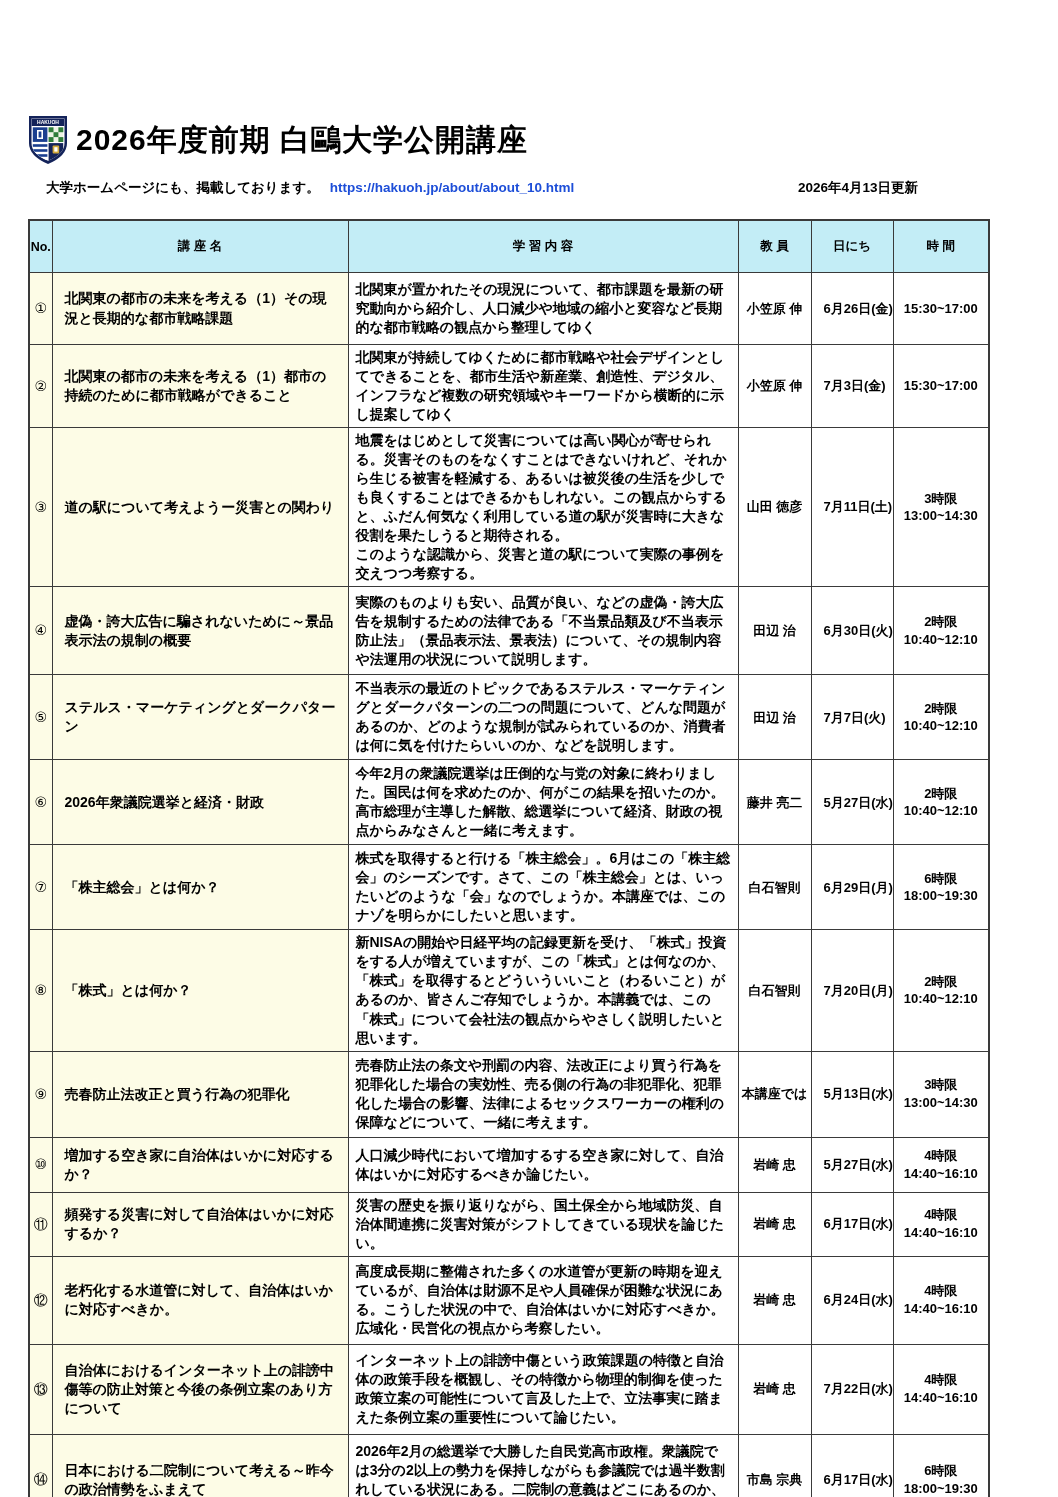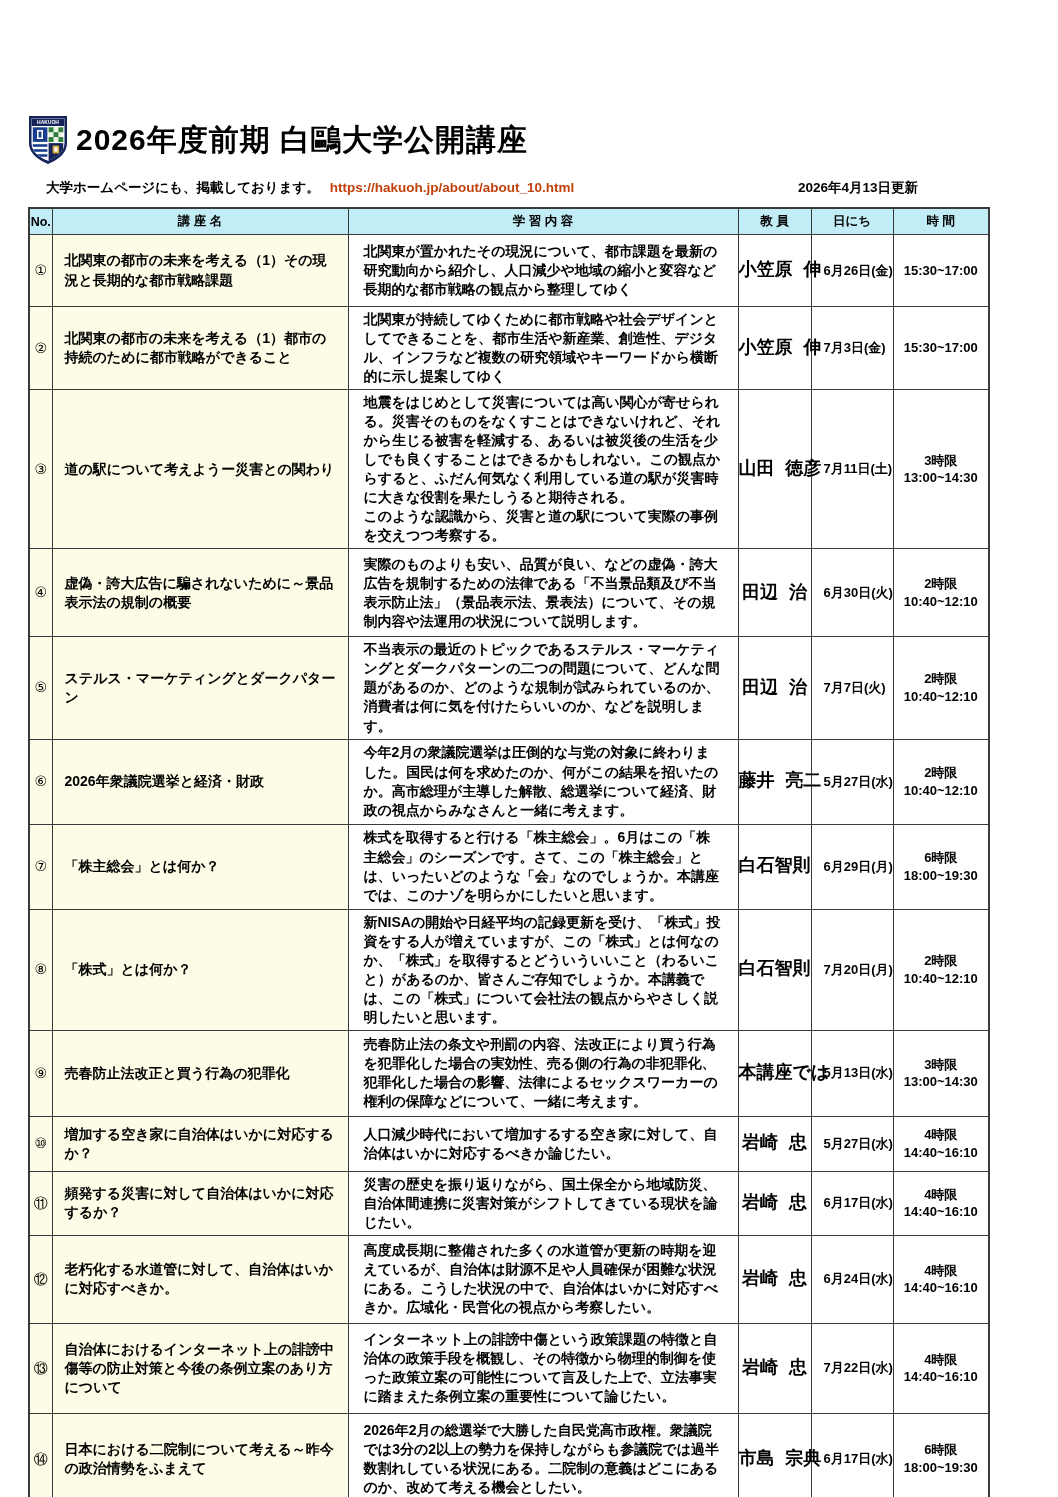--- a/index.html
+++ b/index.html
@@ -24,60 +24,60 @@
 
   
   .title-row{display:flex;align-items:center;gap:8px;margin-top:43px;}
   .crest{flex:0 0 auto;display:block;}
   h1.page-title{
     margin:0;font-size:30px;font-weight:bold;letter-spacing:1px;
     white-space:nowrap;
   }
   .sub-row{
     display:flex;align-items:baseline;
-    margin-top:14px;margin-bottom:10px;
+    margin-top:14px;margin-bottom:22px;
     font-size:13.5px;font-weight:bold;
     padding-left:18px;
   }
   .homepage-note{white-space:nowrap;}
   .homepage-url{
-    white-space:nowrap;margin-left:10px;color:#c2410c;text-decoration:none;
+    white-space:nowrap;margin-left:10px;color:#1d4ed8;text-decoration:none;
   }
   .updated-date{margin-left:auto;margin-right:112px;white-space:nowrap;}
 
   
   table.lecture-table{
     width:960px;border-collapse:collapse;table-layout:fixed;
     border:2.5px solid var(--border);
   }
   .lecture-table th,.lecture-table td{
     border:1.6px solid var(--border);
   }
   .lecture-table th{
     background:var(--header_bg);
     font-size:12.5px;font-weight:bold;
-    padding:4px 0;text-align:center;
+    padding:17px 0;text-align:center;
   }
   .lecture-table td{
     vertical-align:middle;
     font-weight:bold;
     line-height:1.36;
   }
   td.no{
     background:var(--row_label_bg);
     text-align:center;font-size:14px;font-weight:normal;padding:0;
   }
   td.course-title{
     background:var(--row_label_bg);
     font-size:14px;padding:3px 12px;text-align:left;
   }
   td.course-content{
-    font-size:14px;padding:3px 15px;text-align:left;white-space:pre-line;
-  }
-  td.instructor{text-align:center;font-size:18px;white-space:nowrap;padding:0;font-family:Liberation Mono, monospace;}
+    font-size:14px;padding:3px 7px;text-align:left;white-space:pre-line;
+  }
+  td.instructor{text-align:center;font-size:13px;white-space:nowrap;padding:0;}
   td.date{text-align:center;font-size:13px;white-space:nowrap;padding:12px;}
   td.time{text-align:center;font-size:13px;white-space:pre-line;padding:3px;}
 
   .c-navy{fill:var(--crest_navy);}
   .c-blue{fill:var(--crest_blue);}
   .c-green{fill:var(--crest_green);}
   .c-gold{fill:var(--crest_gold);}
 </style>
 </head>
 <body>

